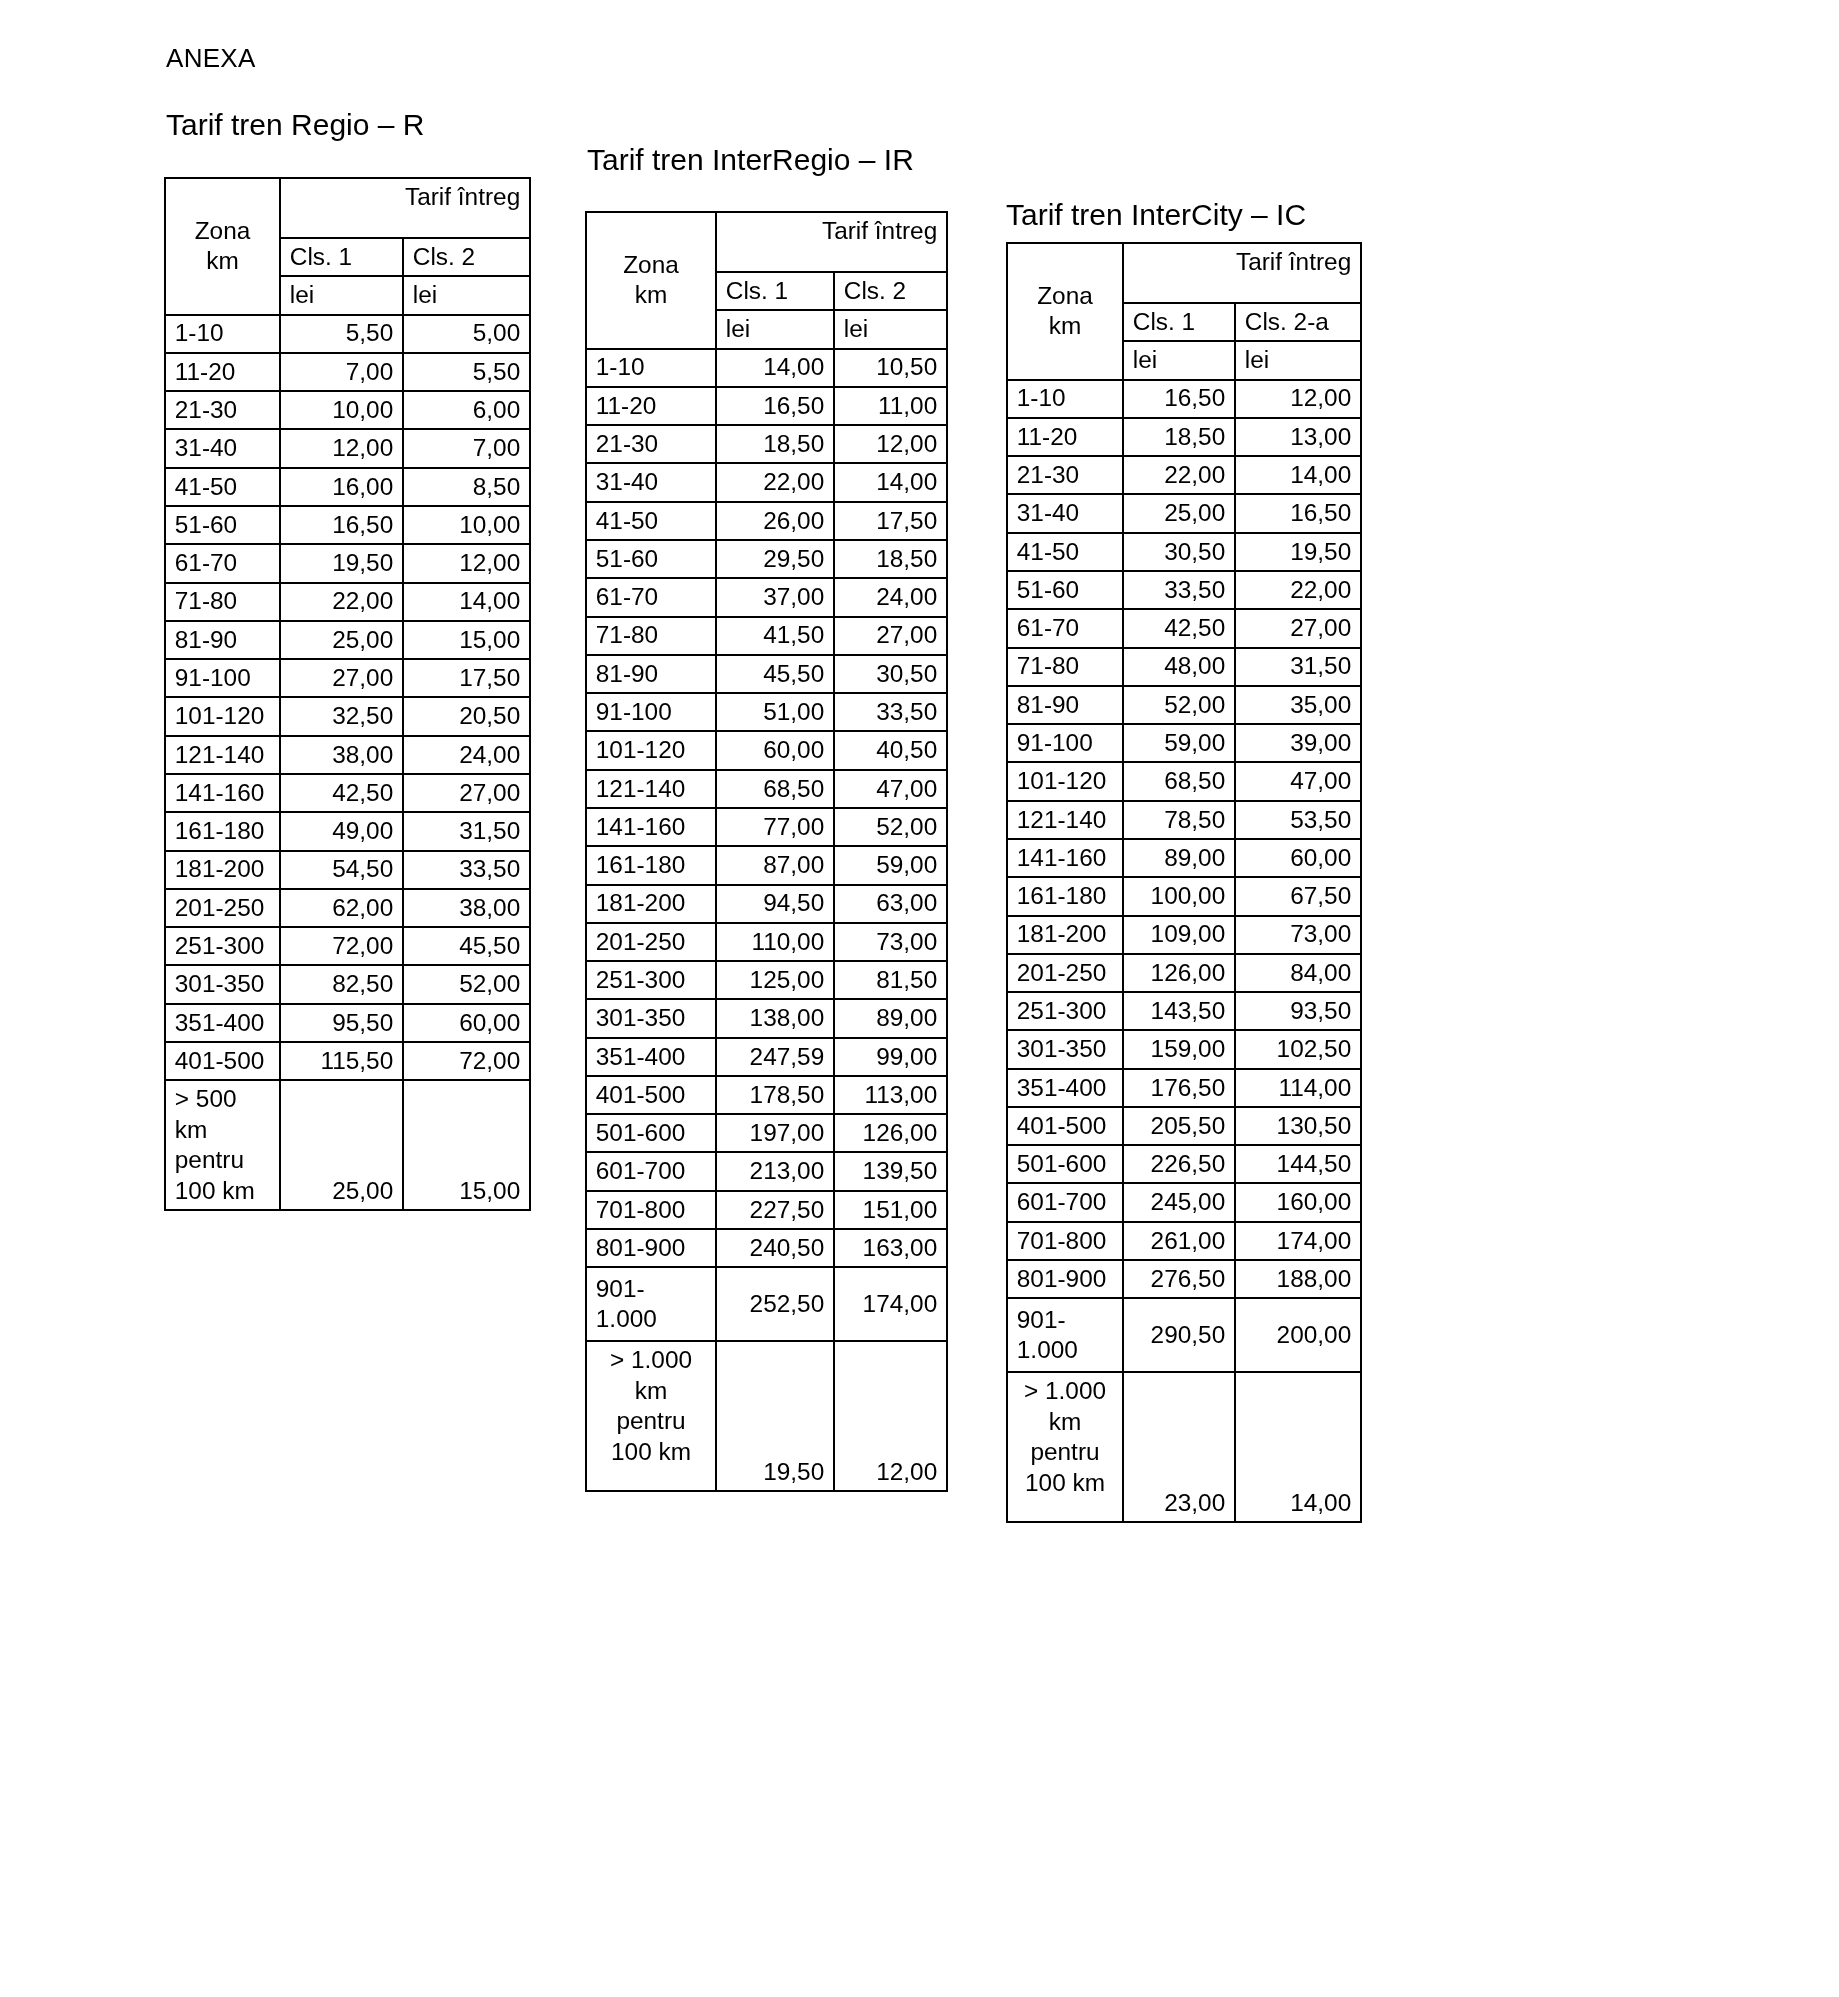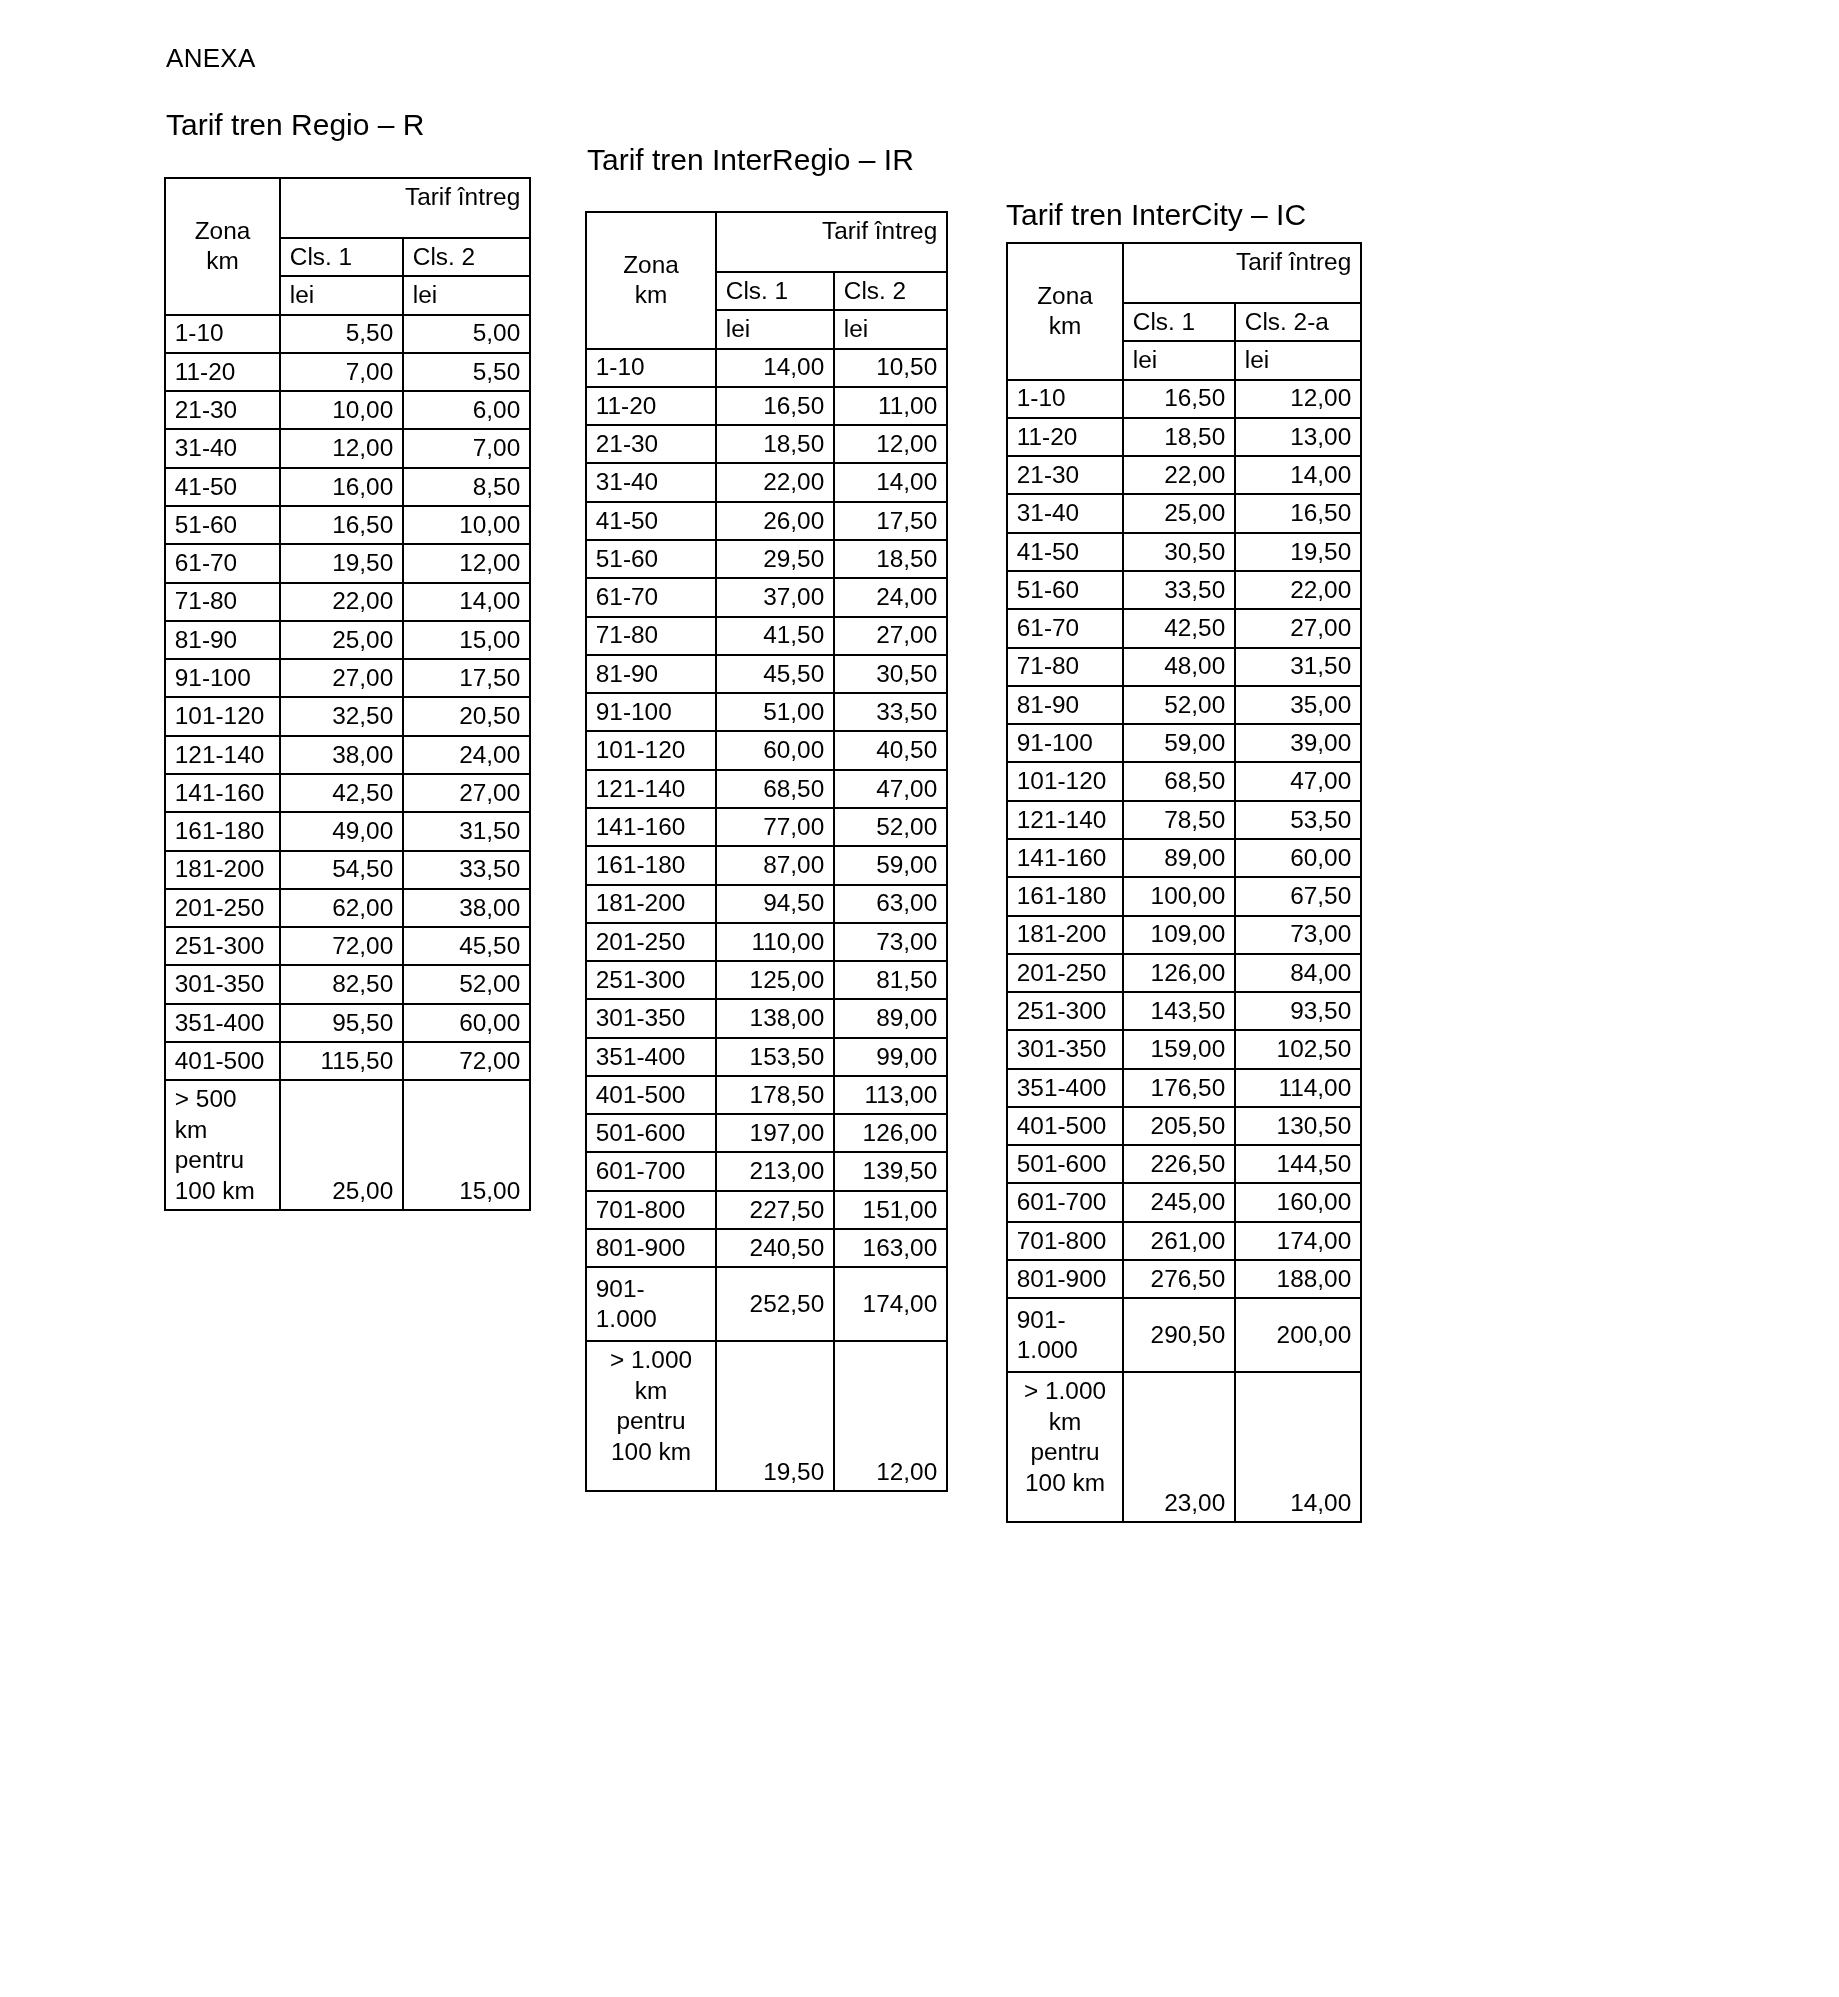--- a/index.html
+++ b/index.html
@@ -329,21 +329,21 @@
           <td class="num">125,00</td>
           <td class="num">81,50</td>
         </tr>
         <tr>
           <td class="zone-cell">301-350</td>
           <td class="num">138,00</td>
           <td class="num">89,00</td>
         </tr>
         <tr>
           <td class="zone-cell">351-400</td>
-          <td class="num">153,50</td>
+          <td class="num">247,59</td>
           <td class="num">99,00</td>
         </tr>
         <tr>
           <td class="zone-cell">401-500</td>
           <td class="num">178,50</td>
           <td class="num">113,00</td>
         </tr>
         <tr>
           <td class="zone-cell">501-600</td>
           <td class="num">197,00</td>

